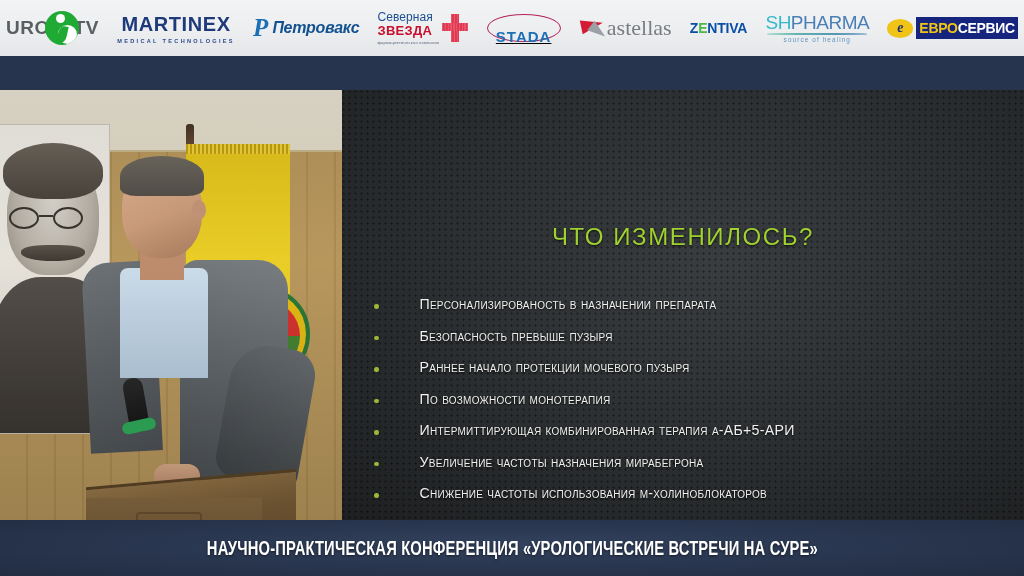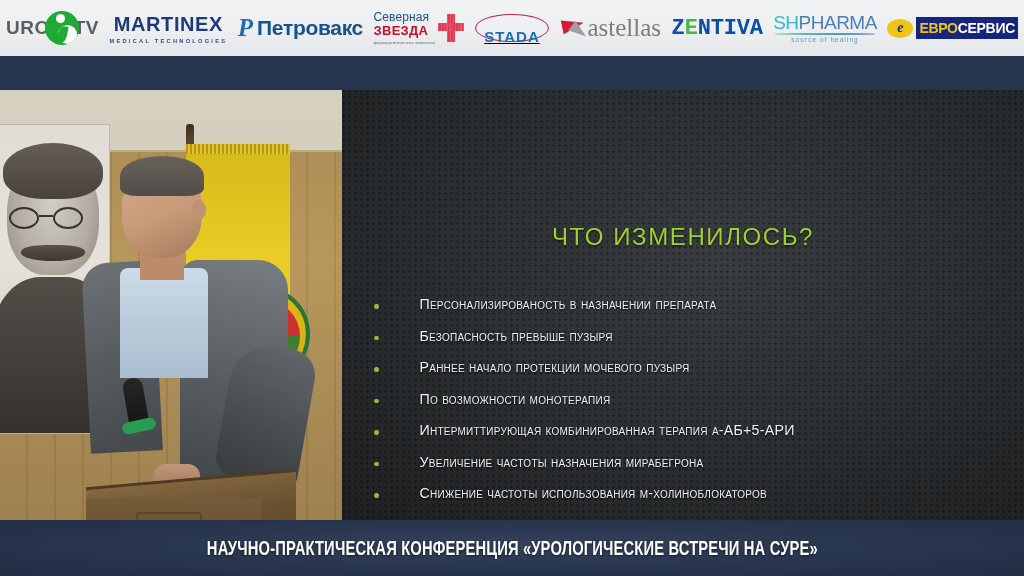--- a/index.html
+++ b/index.html
@@ -41,21 +41,21 @@
   
   #logo-martinex{ flex-direction:column; align-items:center; }
   #logo-martinex .m1{ font-size:20px;font-weight:700;color:#1e3a7b;letter-spacing:.6px; }
   #logo-martinex .m2{ font-size:5.6px;font-weight:700;color:#2b4a8f;letter-spacing:2.3px;margin-top:2px; }
 
   
   #logo-petrovax{ gap:4px; }
   #logo-petrovax .pmark{
     font-size:25px;color:#1b6fb5;font-family:"Liberation Serif",serif;font-style:italic;font-weight:700;
   }
-  #logo-petrovax .ptext{ font-size:21px;color:#13528f;font-weight:700;letter-spacing:-.3px; }
+  #logo-petrovax .ptext{ font-size:16px;color:#13528f;font-style:italic;font-weight:700;letter-spacing:-.3px; }
 
   
   #logo-zvezda{ gap:3px; align-items:flex-start; }
   #logo-zvezda .zcol{ display:flex;flex-direction:column; }
   #logo-zvezda .z1{ font-size:12px;color:#1b4f8f;font-weight:400;letter-spacing:.1px;line-height:1.05; }
   #logo-zvezda .z2{ font-size:13px;color:#c8102e;font-weight:700;letter-spacing:.3px;line-height:1.05; }
   #logo-zvezda .z3{ font-size:3.9px;color:#55627a;letter-spacing:.35px;margin-top:2px; }
   .zcross{ position:relative;width:26px;height:28px;margin-top:3px; }
   .zcross::before,.zcross::after{
     content:"";position:absolute;background:
@@ -74,24 +74,24 @@
   .ast-star{ position:relative;width:34px;height:30px; }
   .ast-star .s1,.ast-star .s2{ position:absolute; }
   .ast-star .s1{
     width:0;height:0;border-left:22px solid #d41b35;border-top:7px solid transparent;
     border-bottom:7px solid transparent;left:2px;top:5px;transform:rotate(-12deg);
   }
   .ast-star .s2{
     width:0;height:0;border-left:18px solid #9aa0a6;border-top:6px solid transparent;
     border-bottom:6px solid transparent;left:10px;top:12px;transform:rotate(38deg);
   }
-  #logo-astellas .atext{ font-family:"Liberation Serif",serif;font-size:25px;color:#7a7d80;margin-left:-6px; }
-
-  
-  #logo-zentiva .zt{ font-size:22px;font-weight:700;color:#0a4ea8;letter-spacing:-.2px;font-family:Liberation Mono, monospace; }
+  #logo-astellas .atext{ font-family:"Liberation Serif",serif;font-size:22px;color:#7a7d80;margin-left:-6px; }
+
+  
+  #logo-zentiva .zt{ font-size:14px;font-weight:700;color:#0a4ea8;letter-spacing:-.2px; }
   #logo-zentiva .zt b{ color:#4fb748;font-weight:700; }
 
   
   #logo-shpharma{ flex-direction:column;align-items:center; }
   #logo-shpharma .sh1{ font-size:19px;letter-spacing:-.5px;line-height:1; }
   #logo-shpharma .sh1 .a{ color:#35b8c9; } #logo-shpharma .sh1 .b{ color:#4a7fb5; }
   #logo-shpharma .shline{ width:100px;height:1.4px;background:linear-gradient(90deg,#6dc9b0,#4a7fb5);margin:1px 0 0; border-radius:50%;}
   #logo-shpharma .sh2{ font-size:6.4px;color:#5f93c0;letter-spacing:1.1px;margin-top:1px; }
 
   

